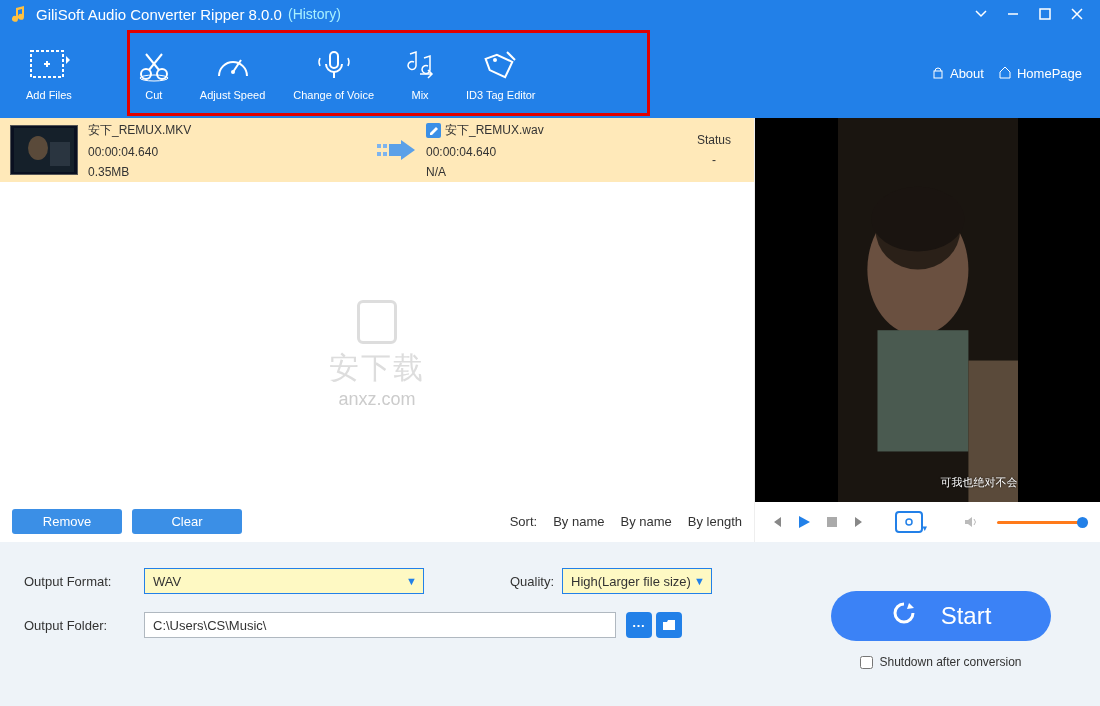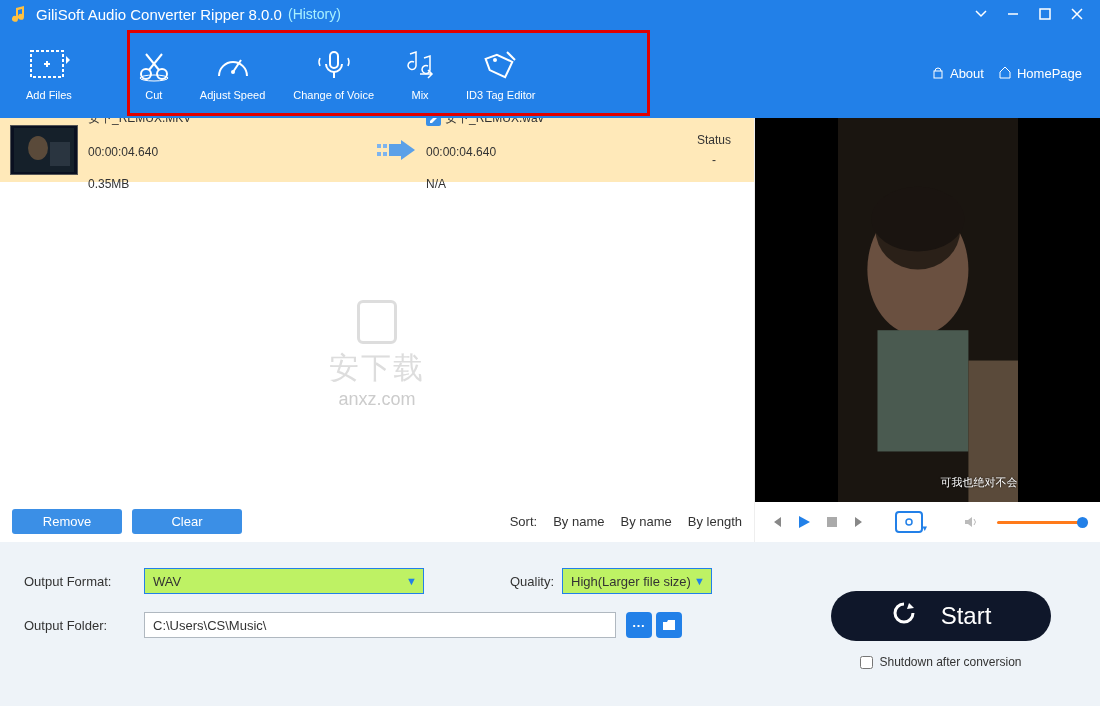--- a/index.html
+++ b/index.html
@@ -21,21 +21,21 @@
 .toolbar .spacer { flex: 1; }
 .rightlinks { display: flex; align-items: center; gap: 14px; font-size: 13px; margin-right: 6px; }
 .rightlinks .link { display: flex; align-items: center; gap: 5px; cursor: pointer; }
 
 
 .main { display: flex; height: 424px; }
 .leftpane { flex: 1; display: flex; flex-direction: column; position: relative; }
 .filelist { flex: 1; overflow: auto; background: #fff; }
 .filerow { display: flex; align-items: center; background: #ffe9b9; height: 64px; padding: 6px 10px; font-size: 12px; color: #333; }
 .thumb { width: 68px; height: 50px; background: #0a1020; margin-right: 10px; border: 1px solid #555; display:flex; align-items:center; justify-content:center; }
-.filecol { display: flex; flex-direction: column; gap: 18px; }
+.filecol { display: flex; flex-direction: column; gap: 6px; }
 .filecol.src { width: 280px; }
 .arrow { width: 58px; display: flex; justify-content: center; }
 .filecol.dst { flex: 1; }
 .dstname { display: flex; align-items: center; gap: 4px; }
 .editicon { width: 15px; height: 15px; background: #3b8fe6; border-radius: 2px; display: inline-flex; align-items: center; justify-content: center; }
 .statuscol { width: 60px; text-align: center; }
 
 .watermark { position: absolute; left: 50%; top: 56%; transform: translate(-50%,-50%); color: #ddd; text-align: center; pointer-events: none; }
 .watermark .big { font-size: 30px; letter-spacing: 2px; }
 .watermark .small { font-size: 18px; color: #ccc; }
@@ -56,30 +56,30 @@
 .playbar .pbtn.play { color: #2280e8; }
 .playbar .camera { width: 28px; height: 22px; border: 2px solid #2280e8; border-radius: 4px; display:flex; align-items:center; justify-content:center; color:#2280e8; cursor:pointer; position:relative;}
 .playbar .volslider { flex: 1; height: 3px; background: #ff7a1a; position: relative; margin-left: 6px; border-radius: 2px; }
 .playbar .volslider .knob { position: absolute; right: 0; top: -4px; width: 11px; height: 11px; background: #2280e8; border-radius: 50%; }
 
 
 .bottompanel { height: 164px; background: #eef3f8; padding: 26px 24px 14px; display: flex; }
 .bpleft { flex: 1; }
 .formrow { display: flex; align-items: center; margin-bottom: 18px; font-size: 13px; color: #333; }
 .formrow .label { width: 120px; }
-.dropdown { height: 26px; border: 1px solid #2280e8; background: #bef264; display: flex; align-items: center; padding: 0 8px; font-size: 13px; color: #333; position: relative; cursor: pointer; }
+.dropdown { height: 26px; border: 1px solid #2280e8; background: #fef9c3; display: flex; align-items: center; padding: 0 8px; font-size: 13px; color: #333; position: relative; cursor: pointer; }
 .dropdown .caret { position: absolute; right: 6px; color: #2280e8; font-size: 11px; }
 .dropdown.fmt { width: 280px; }
 .dropdown.qual { width: 150px; }
 .pathinput { height: 26px; border: 1px solid #b0b8c0; background: #fff; padding: 0 8px; width: 472px; font-size: 13px; display: flex; align-items: center; margin-right: 6px; }
 .iconbtn { width: 26px; height: 26px; background: #2280e8; border-radius: 4px; display: inline-flex; align-items: center; justify-content: center; color: #fff; margin-left: 4px; cursor: pointer; }
 .iconbtn.dots { background: #2280e8; }
 
 .bpright { width: 270px; display: flex; flex-direction: column; align-items: center; justify-content: center; }
-.startbtn { width: 220px; height: 50px; background: #0f172a; border-radius: 25px; display: flex; align-items: center; justify-content: center; color: #fff; font-size: 24px; gap: 24px; cursor: pointer; }
+.startbtn { width: 220px; height: 50px; background: #3b82f6; border-radius: 25px; display: flex; align-items: center; justify-content: center; color: #fff; font-size: 24px; gap: 24px; cursor: pointer; }
 .shutdownrow { margin-top: 14px; font-size: 12px; color: #333; display: flex; align-items: center; gap: 6px; }
 .shutdownrow input { width: 13px; height: 13px; }
 </style>
 </head>
 <body>
 
 <div class="titlebar">
   <span class="appicon">
     <svg width="18" height="18" viewBox="0 0 18 18">
         <path d="M6 3 L14 1 L14 12 A3 3 0 1 1 12 9 L12 4 L8 5 L8 14 A3 3 0 1 1 6 11 Z" fill="#ffc040"></path>

